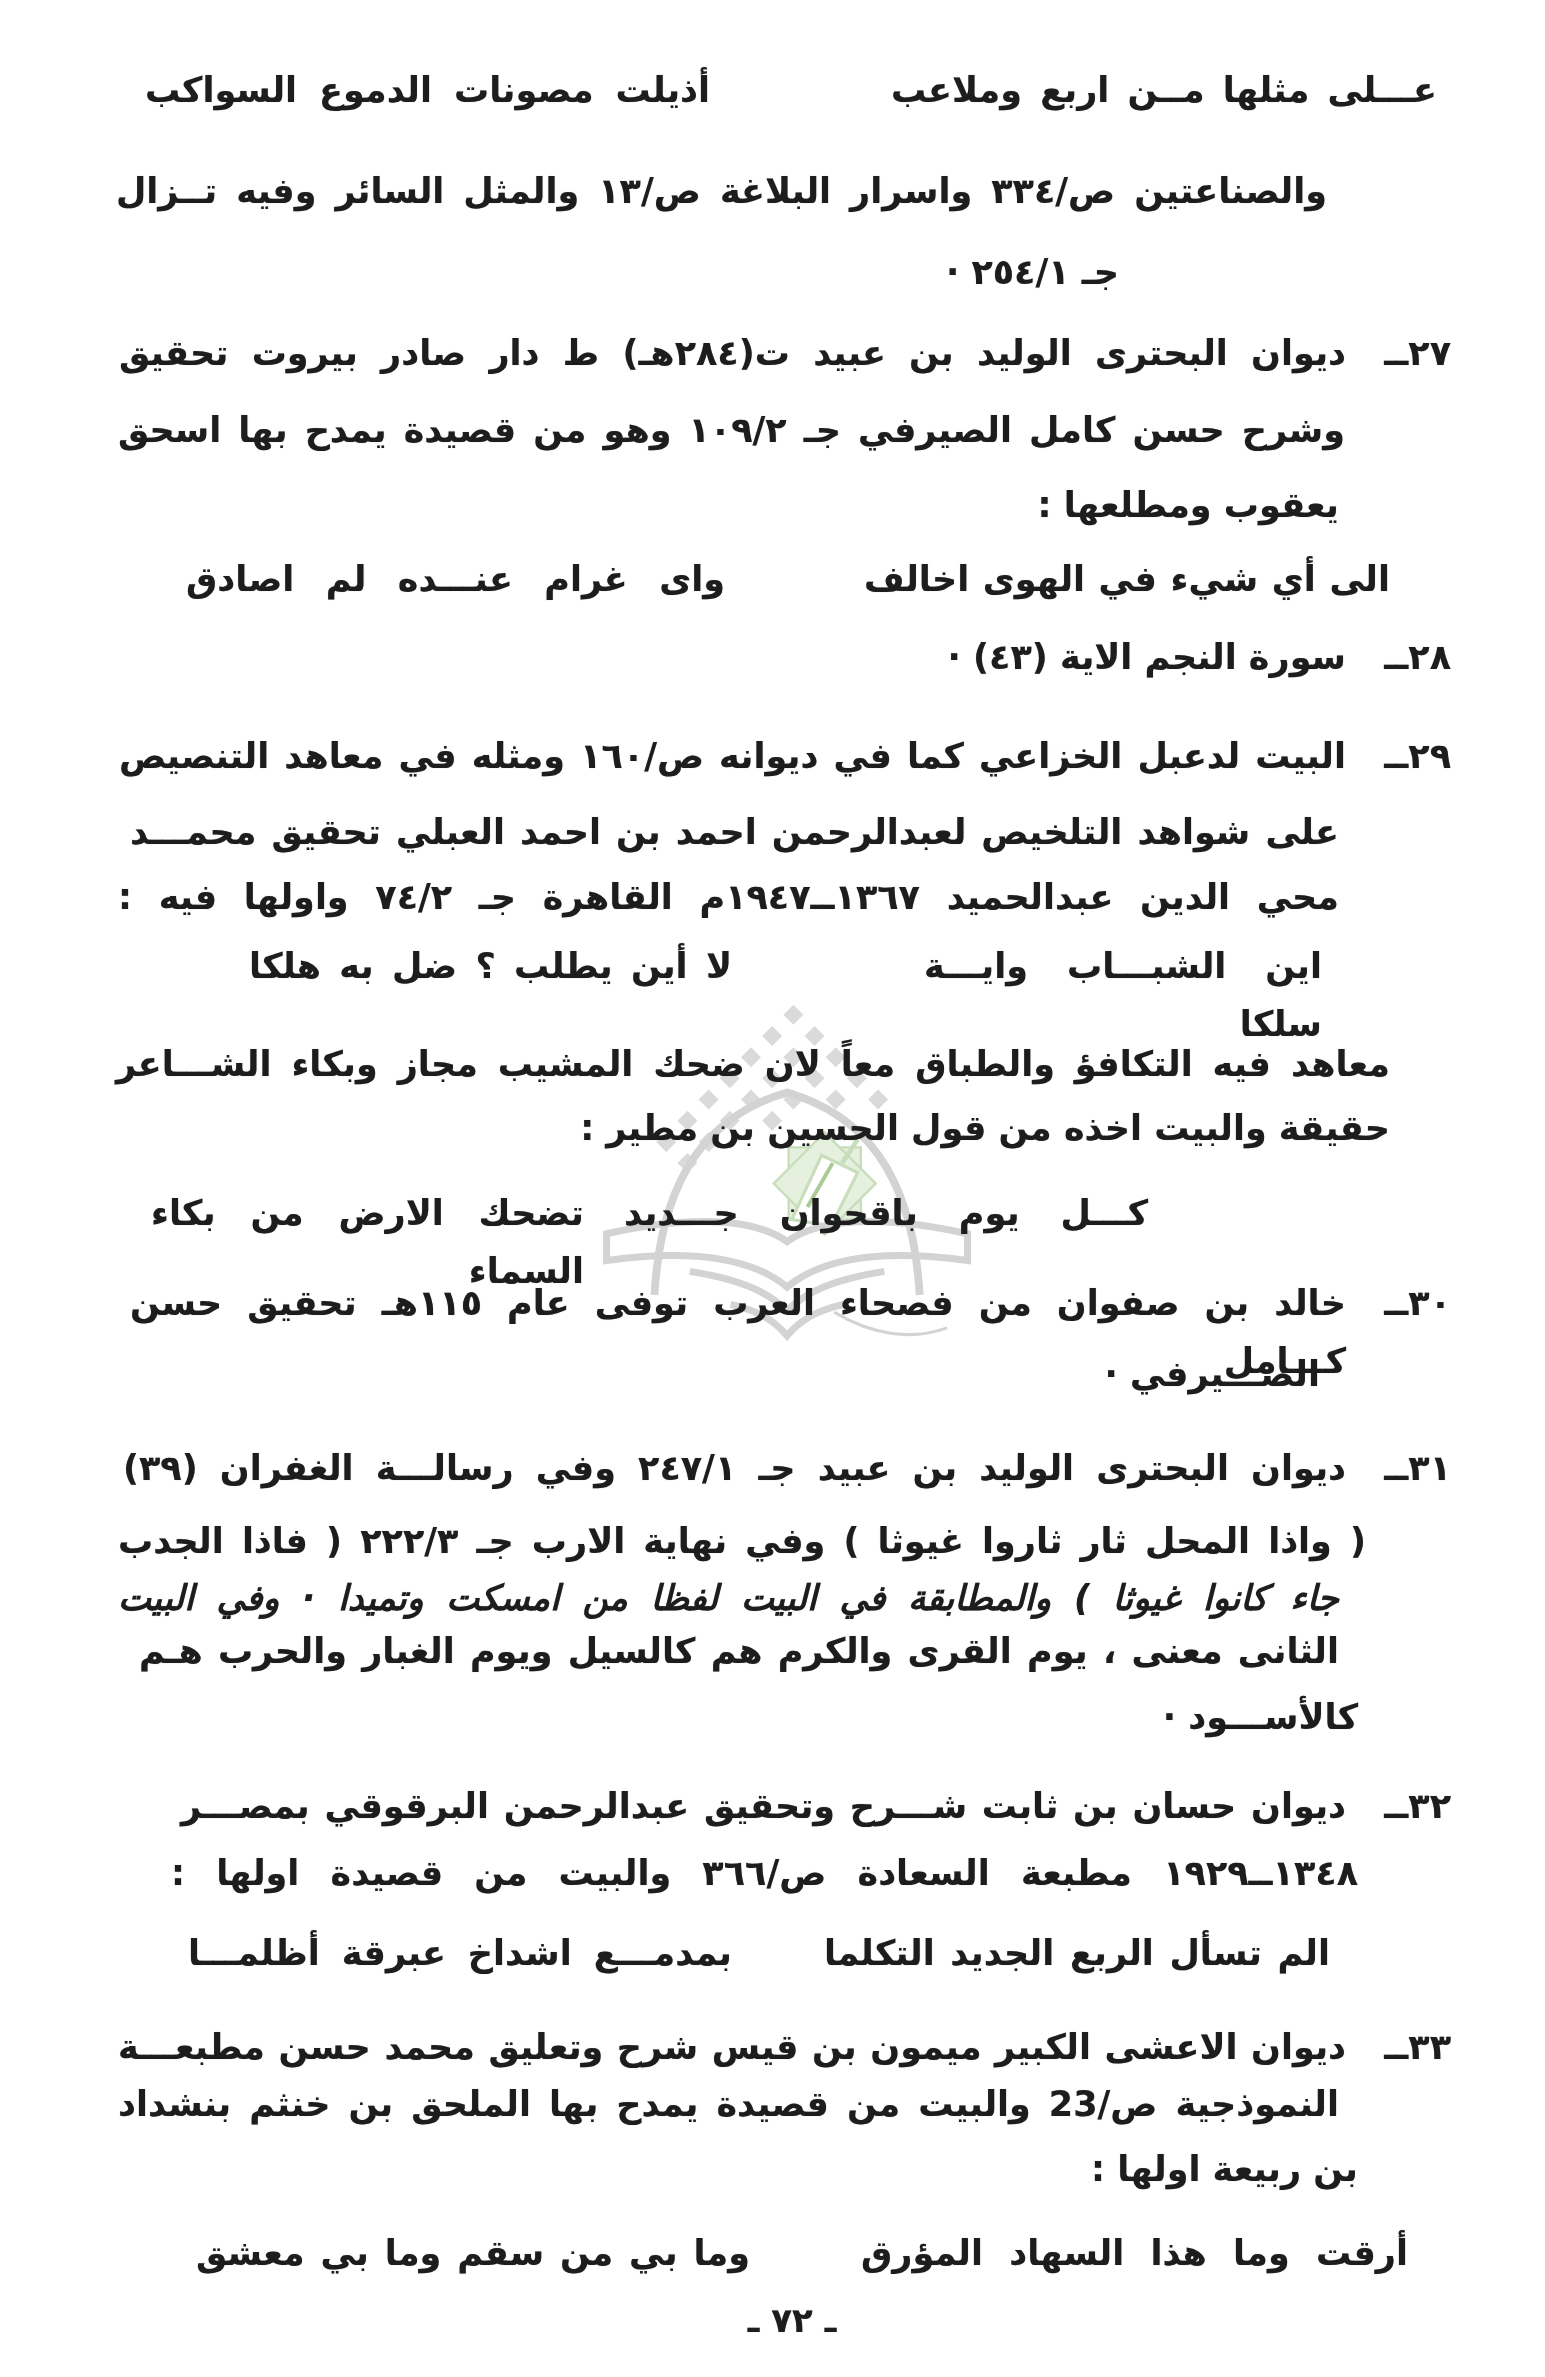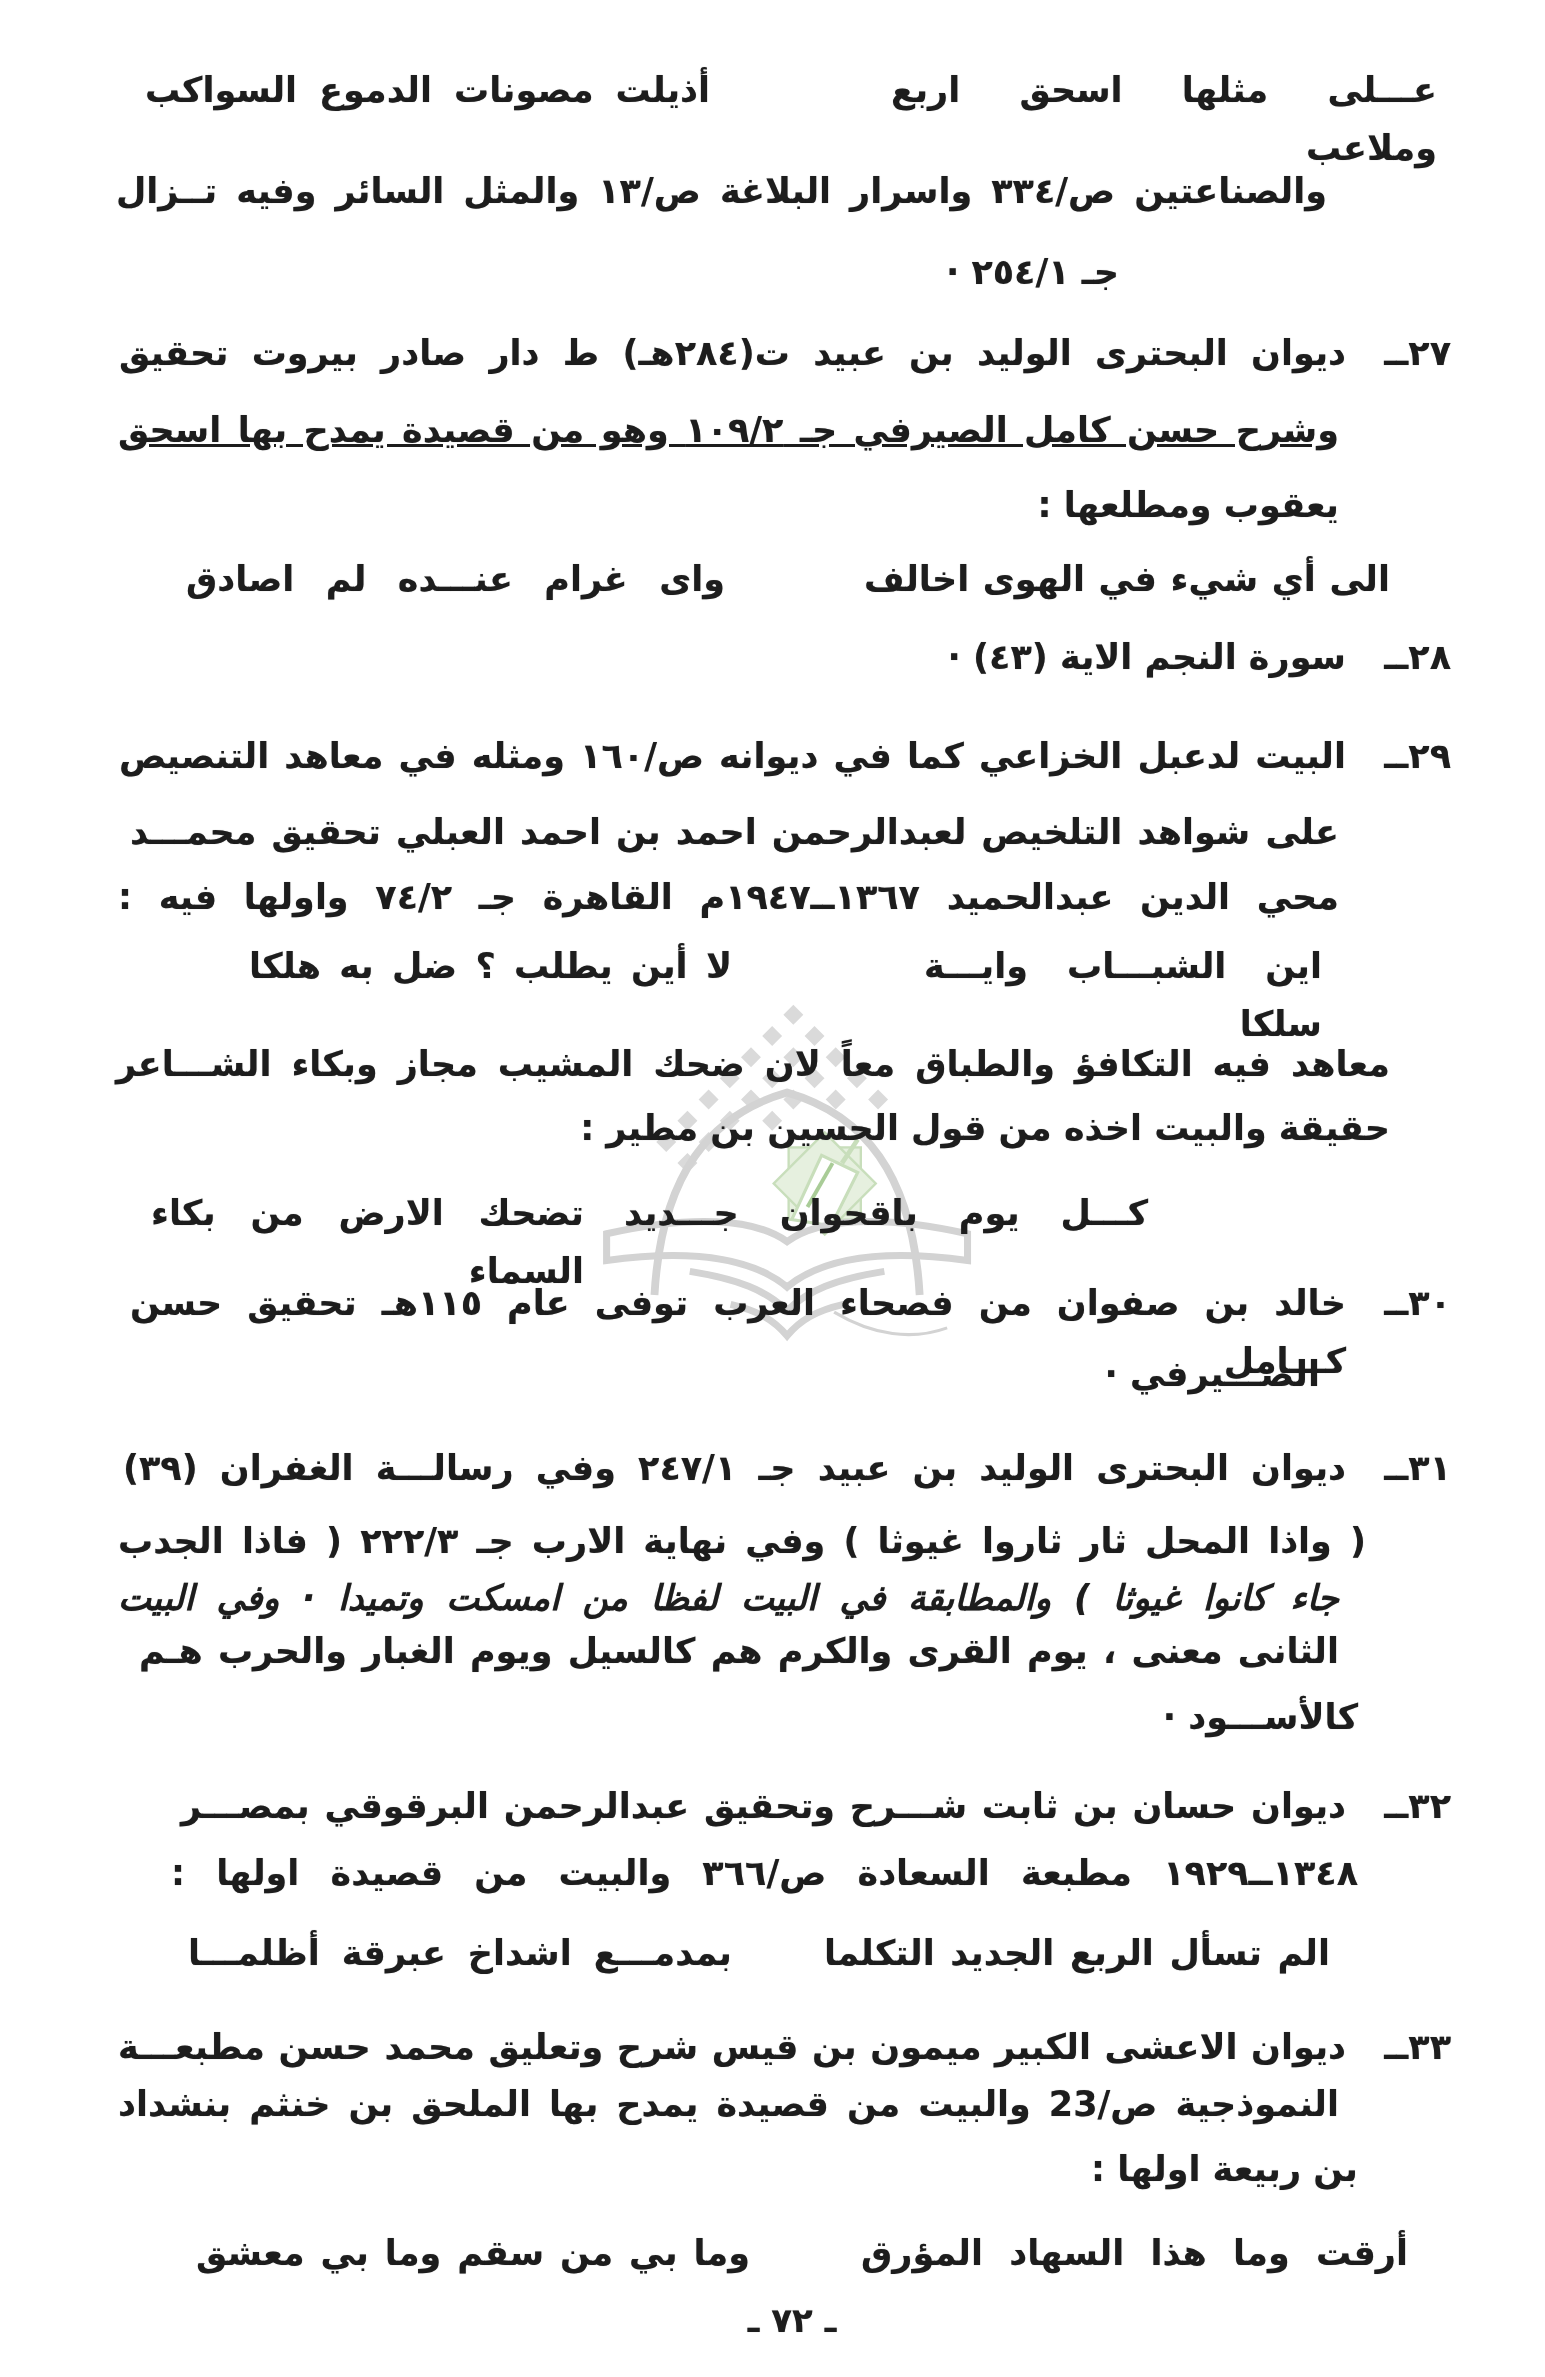--- a/index.html
+++ b/index.html
@@ -75,28 +75,28 @@
       </g>
     </g>
     <g fill="none" stroke="var(--wm-gray)" stroke-width="9">
       <path d="M 772 1572 C 880 1548 960 1552 1002 1582 C 1044 1552 1124 1548 1232 1572 L 1232 1606 C 1130 1592 1050 1600 1002 1640 C 954 1600 874 1592 772 1606 Z"></path>
       <path d="M 878 1620 C 940 1630 975 1644 1002 1670 C 1029 1644 1064 1630 1126 1620"></path>
       <path d="M 930 1662 C 965 1670 985 1682 1002 1702 C 1019 1682 1039 1670 1074 1662"></path>
       <path d="M 1062 1672 C 1112 1702 1162 1708 1206 1692" stroke-width="4"></path>
     </g>
   </svg>
 
-  <div class="hemi" style="top:61px;  right:108px;  left:891px;">عـــلى مثلها اسحق اربع وملاعب</div>
+  <div class="hemi" style="top:61px;  right:108px;  left:891px;">عـــلى مثلها مــن اربع وملاعب</div>
   <div class="hemi" style="top:61px;  right:835px; left:145px;">أذيلت مصونات الدموع السواكب</div>
   <div class="ln" style="top:162px; right:218px;  left:116px;">والصناعتين ص/٣٣٤ واسرار البلاغة ص/١٣ والمثل السائر وفيه تــزال</div>
   <div class="ln short" style="top:243px; right:426px;">جـ ٢٥٤/١ ·</div>
 
   <div class="num" style="top:324px;">٢٧ــ</div>
   <div class="ln" style="top:324px; right:199px; left:119px;">ديوان البحترى الوليد بن عبيد ت(٢٨٤هـ) ط دار صادر بيروت تحقيق</div>
-  <div class="ln" style="top:401px; right:206px; left:118px;text-decoration:underline;">وشرح حسن كامل الصيرفي جـ ١٠٩/٢ وهو من قصيدة يمدح بها اسحق</div>
+  <div class="ln" style="top:401px; right:200px; left:118px;">وشرح حسن كامل الصيرفي جـ ١٠٩/٢ وهو من قصيدة يمدح بها اسحق</div>
   <div class="ln short" style="top:476px; right:206px;">يعقوب ومطلعها :</div>
   <div class="hemi" style="top:550px; right:155px;  left:864px;">الى أي شيء في الهوى اخالف</div>
   <div class="hemi" style="top:550px; right:820px; left:186px;">واى غرام عنـــده لم اصادق</div>
 
   <div class="num" style="top:628px;">٢٨ــ</div>
   <div class="ln short" style="top:628px; right:199px;">سورة النجم الاية (٤٣) ·</div>
 
   <div class="num" style="top:727px;">٢٩ــ</div>
   <div class="ln" style="top:727px;  right:199px; left:119px;">البيت لدعبل الخزاعي كما في ديوانه ص/١٦٠ ومثله في معاهد التنصيص</div>
   <div class="ln" style="top:803px; right:206px; left:130px;">على شواهد التلخيص لعبدالرحمن احمد بن احمد العبلي تحقيق محمـــد</div>

